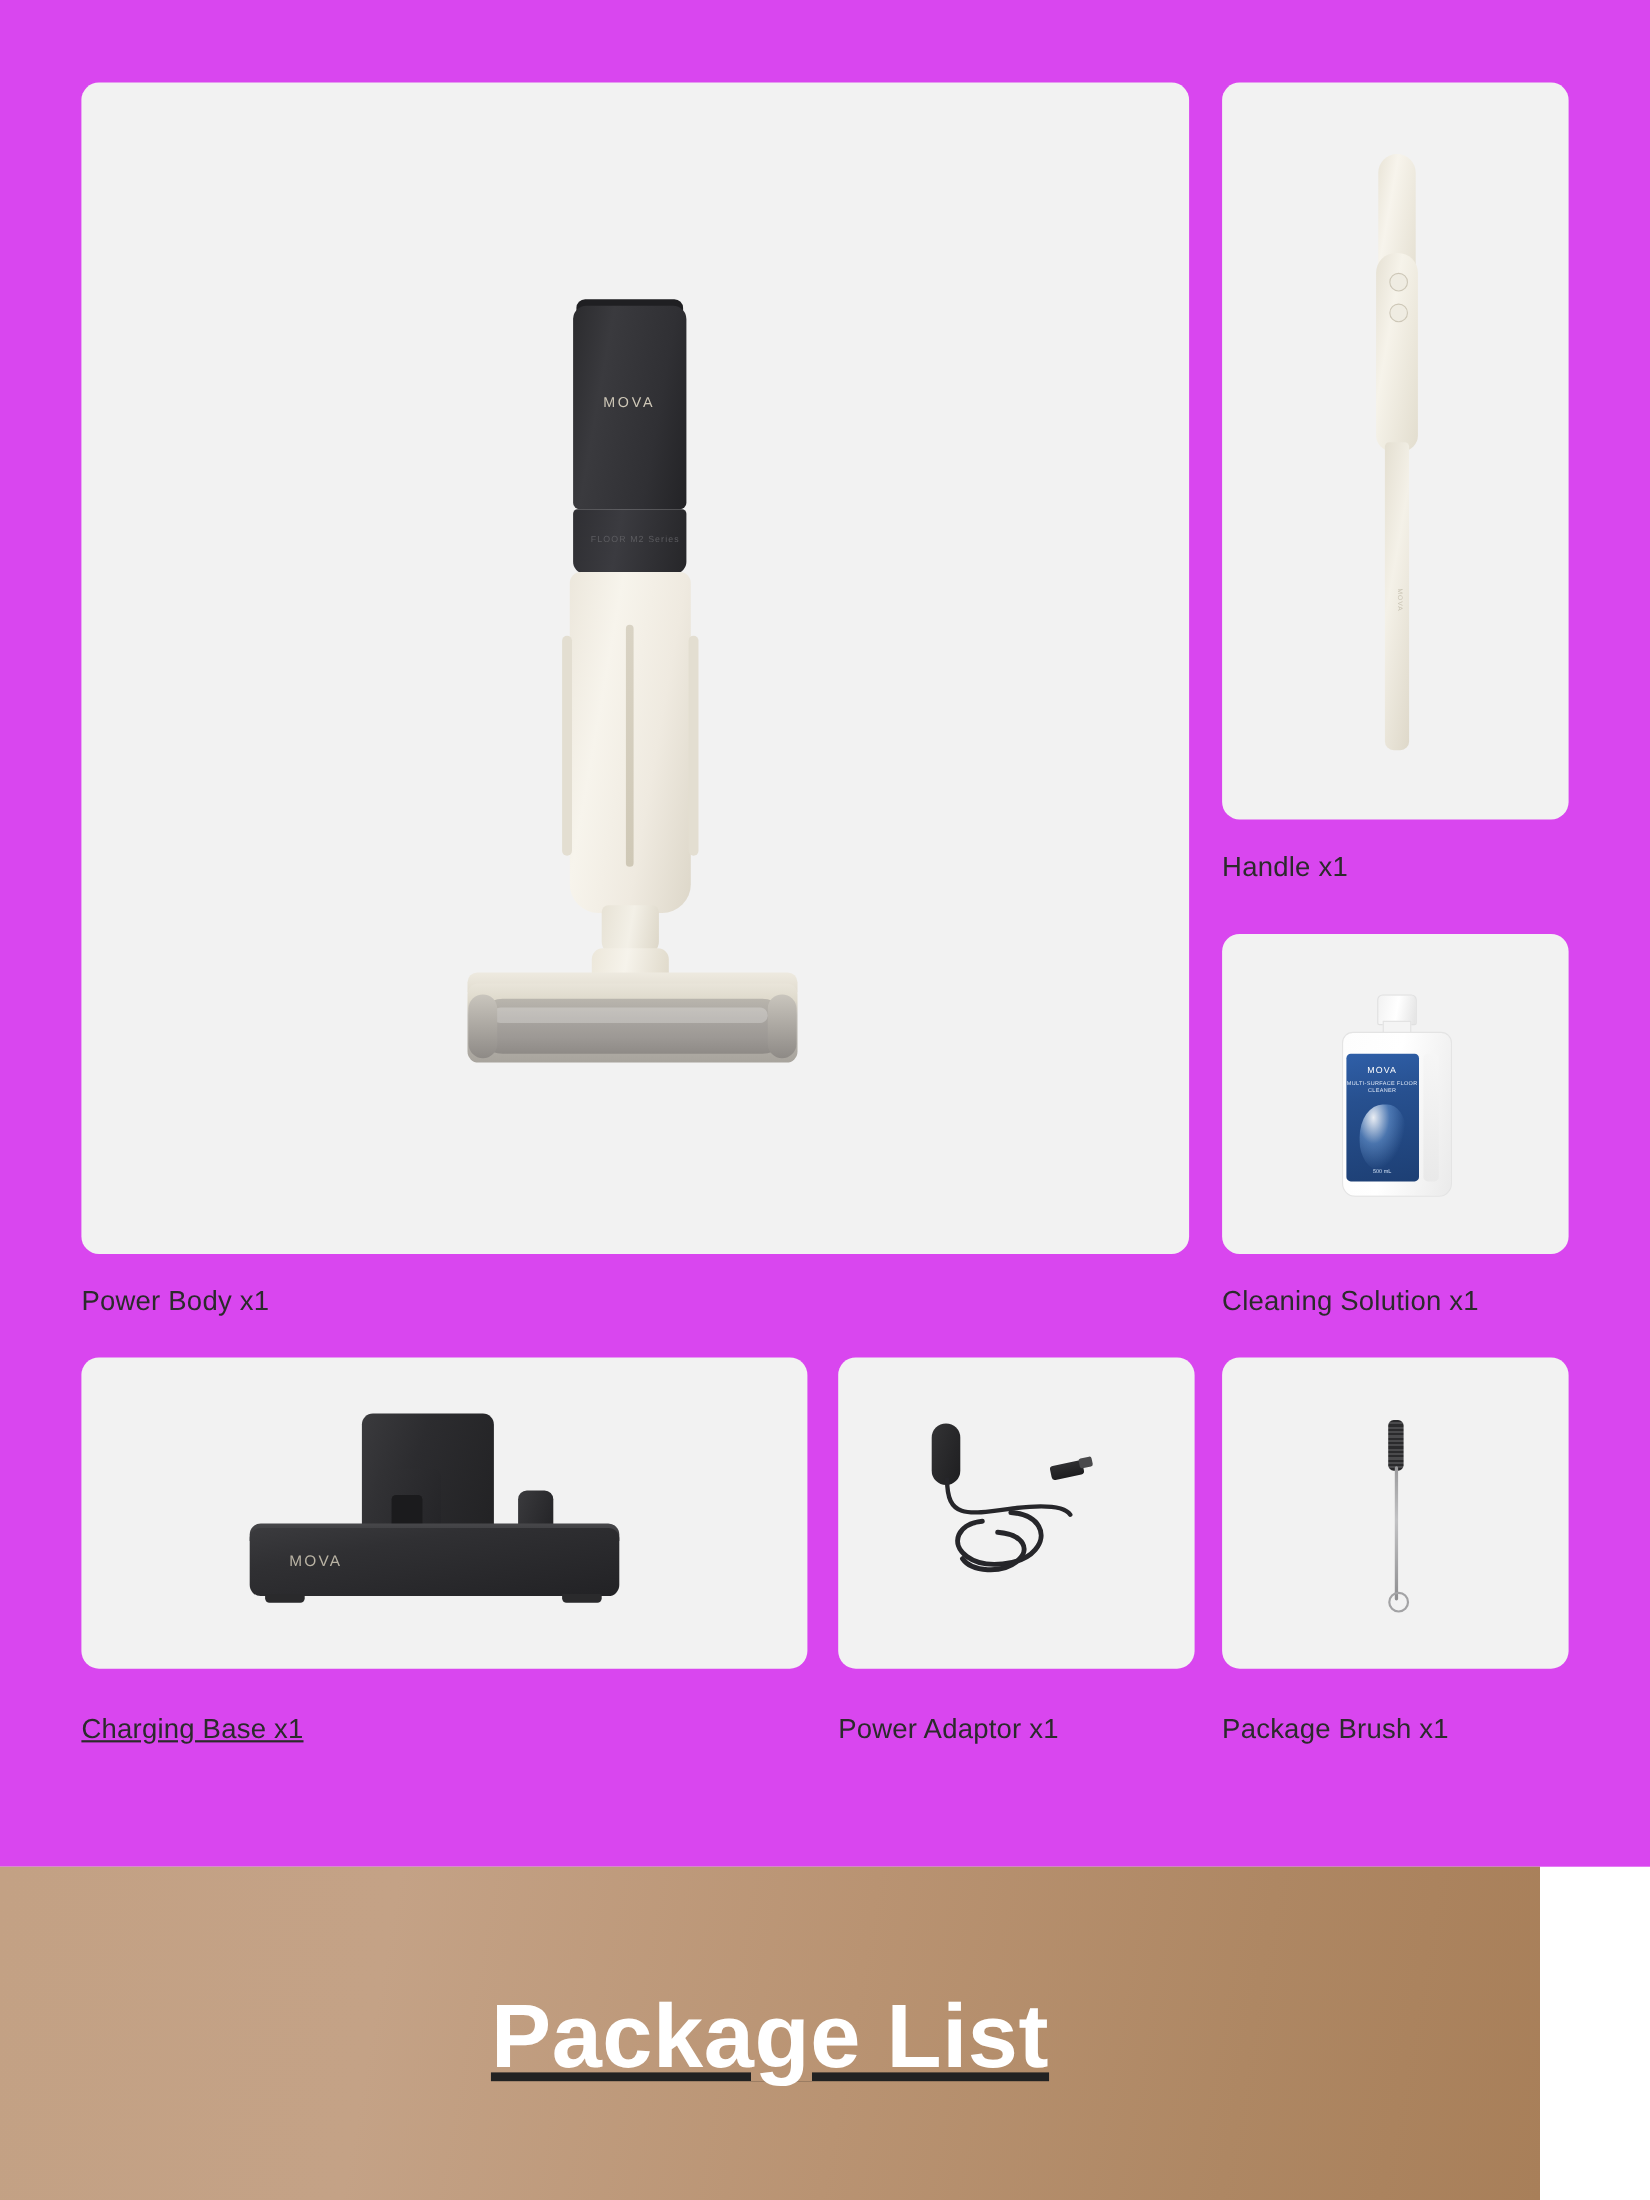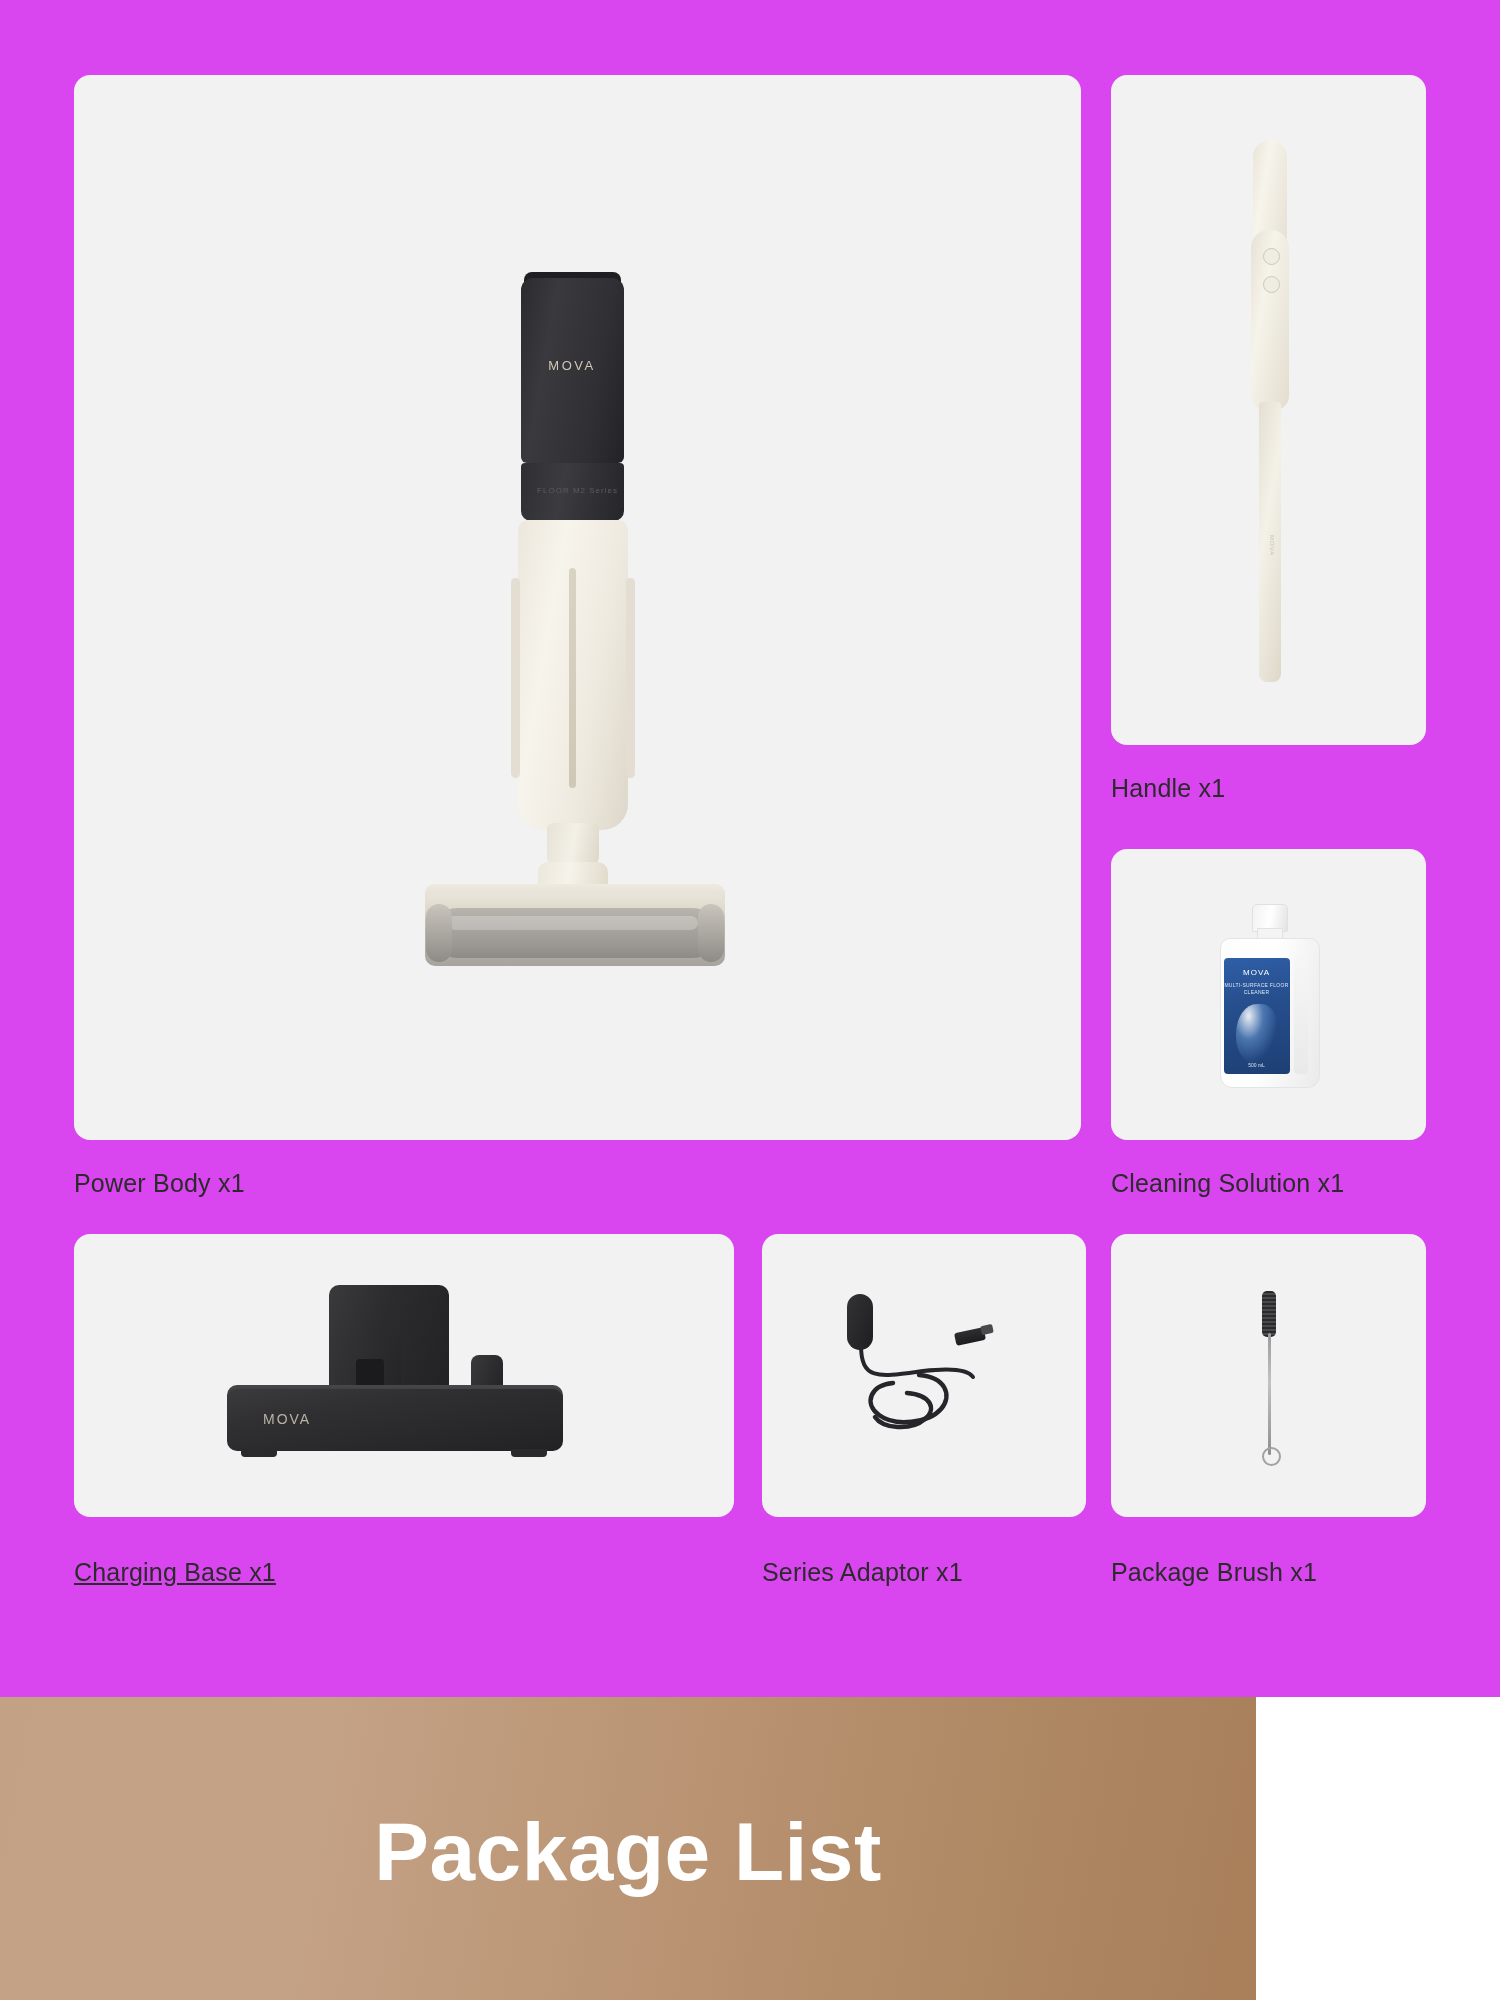--- a/index.html
+++ b/index.html
@@ -64,26 +64,27 @@
   .cap-adaptor    { left: 762px; top: 1558px; }
 
   .card-brush     { left: 1111px; top: 1234px; width: 315px;  height: 283px; }
   .cap-brush      { left: 1111px; top: 1558px; }
 
   
   .footer {
     position: absolute;
     left: 0;
     top: 1697px;
-    width: 1256px;
+    width: 1400px;
     height: 303px;
     background: linear-gradient(100deg, #c3a184 0%, #c4a286 25%, #b99372 55%, #ae8763 80%, #a87f59 100%);
     display: flex;
     align-items: center;
     justify-content: center;
+    text-decoration: underline;
   }
   .footer-title {
     font-size: 82px;
     font-weight: bold;
     color: #ffffff;
     letter-spacing: 0.5px;
     line-height: 1;
     margin-top: 6px;
   }
 
@@ -666,21 +667,21 @@
         <div class="pa-brick"></div>
         <div class="pa-plug"></div>
         <div class="pa-plug-tip"></div>
         <svg class="pa-cord" viewBox="0 0 130 110">
           <path d="M12 4 C12 40, 30 36, 74 30 C108 26, 120 30, 124 36" fill="none" stroke="#26262a" stroke-width="4" stroke-linecap="round"></path>
           <path d="M70 34 C96 36, 104 54, 92 68 C80 82, 46 86, 30 74 C14 62, 22 44, 44 42" fill="none" stroke="#26262a" stroke-width="4.5" stroke-linecap="round"></path>
           <path d="M58 52 C82 54, 88 68, 76 78 C62 90, 34 88, 26 76" fill="none" stroke="#26262a" stroke-width="4.5" stroke-linecap="round"></path>
         </svg>
       </div>
     </div>
-    <div class="caption cap-adaptor">Series Adaptor x1</div>
+    <div class="caption cap-adaptor">Power Adaptor x1</div>
 
     <div class="card card-brush">
       <div class="br-wrap">
         <div class="br-head"></div>
         <div class="br-wire"></div>
         <div class="br-loop"></div>
       </div>
     </div>
     <div class="caption cap-brush">Package Brush x1</div>
 

